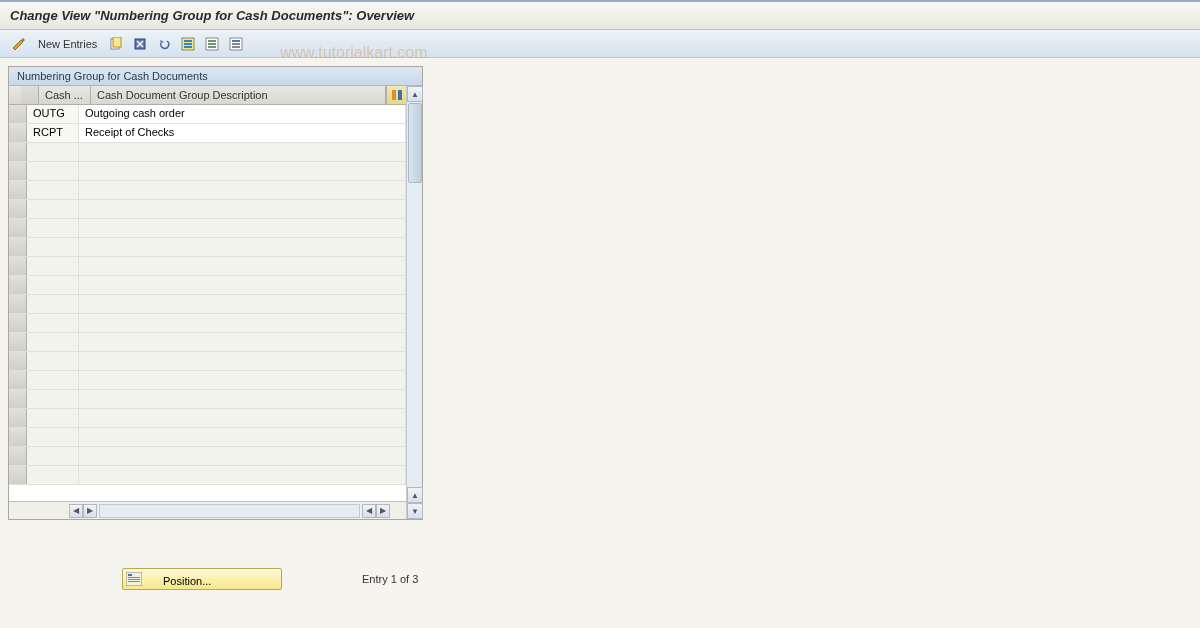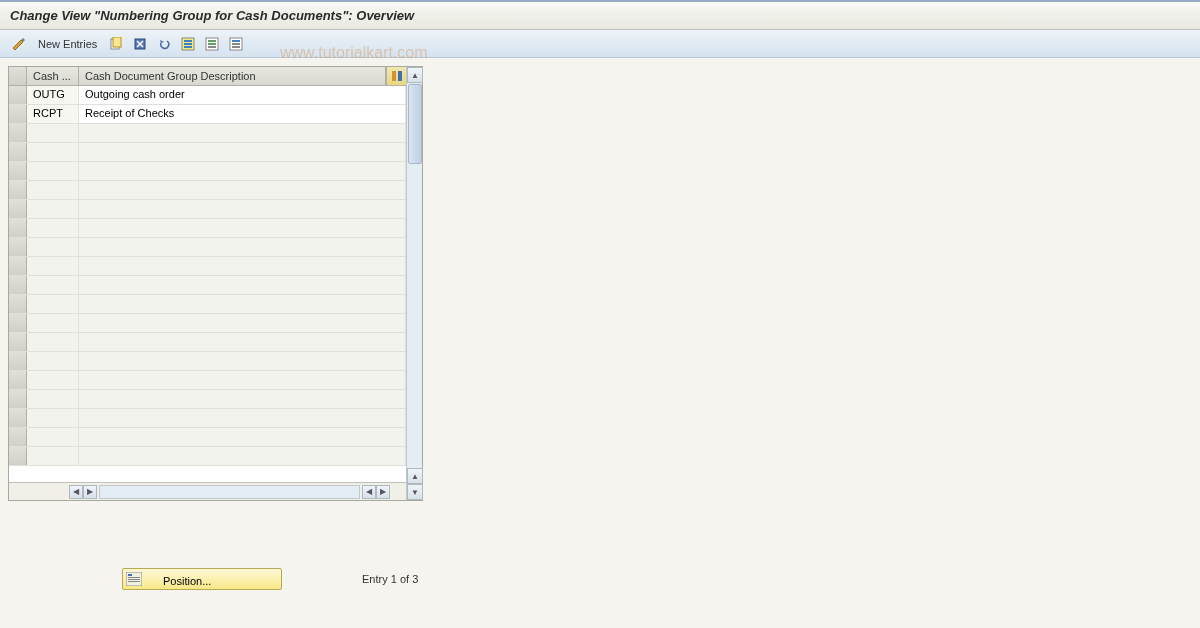--- a/index.html
+++ b/index.html
@@ -73,20 +73,21 @@
     .table-wrapper {
       display: flex;
     }
     .table-main {
       flex: 1;
     }
     .table-header-row {
       display: flex;
       background: linear-gradient(to bottom, #e8e8e0, #d8d8d0);
       border-bottom: 1px solid #b0b0a8;
+      padding-left: 12px;
     }
     .row-selector-header {
       width: 18px;
       background: linear-gradient(to bottom, #e0e0d8, #d0d0c8);
       border-right: 1px solid #b0b0a8;
     }
     .col-header {
       padding: 3px 6px;
       border-right: 1px solid #b0b0a8;
       font-size: 11px;
@@ -269,20 +270,21 @@
         <rect x="3" y="3" width="8" height="2" fill="#4080c0"></rect>
         <rect x="3" y="6" width="8" height="2" fill="#888"></rect>
         <rect x="3" y="9" width="8" height="2" fill="#888"></rect>
       </svg>
   </span>
   <span class="watermark">www.tutorialkart.com</span>
 </div>
 
 <div class="content-area">
   <div class="table-container">
+    <div class="table-title">Numbering Group for Cash Documents</div>
     <div class="table-wrapper">
       <div class="table-main">
         <div class="table-header-row">
           <div class="row-selector-header"></div>
           <div class="col-header col-cash">Cash ...</div>
           <div class="col-header col-desc">Cash Document Group Description</div>
           <div class="settings-icon-cell">
             <svg width="12" height="12">
                 <rect x="1" y="1" width="4" height="10" fill="#d89030"></rect>
                 <rect x="7" y="1" width="4" height="10" fill="#4070b0"></rect>

